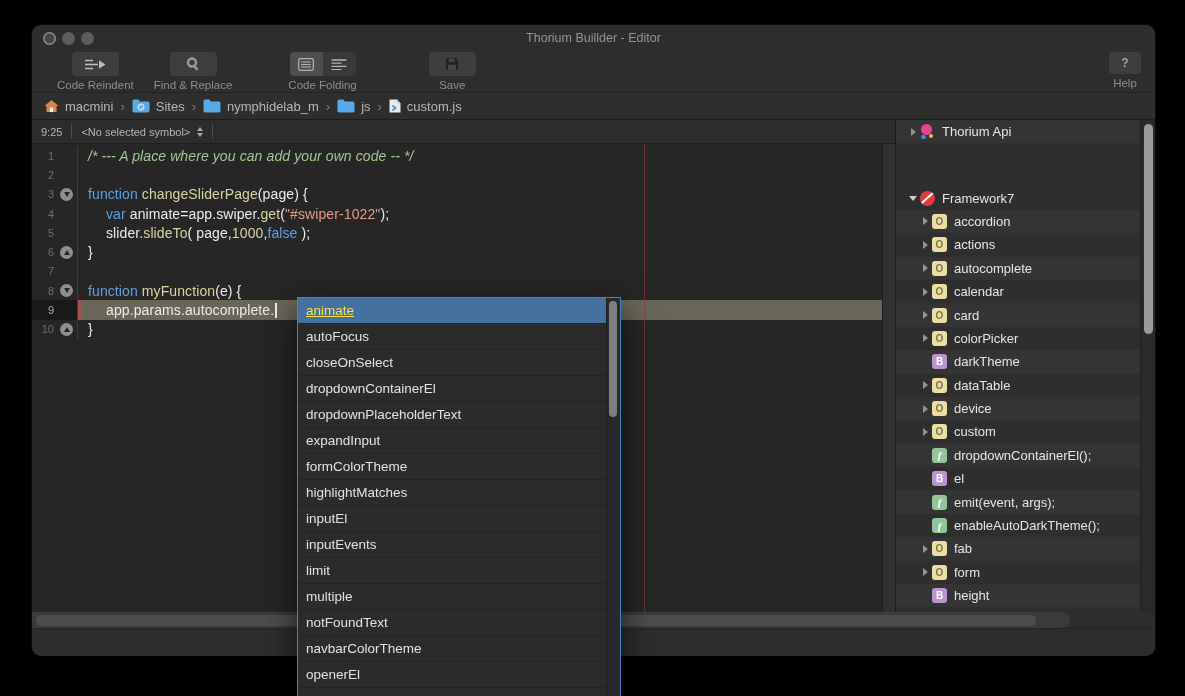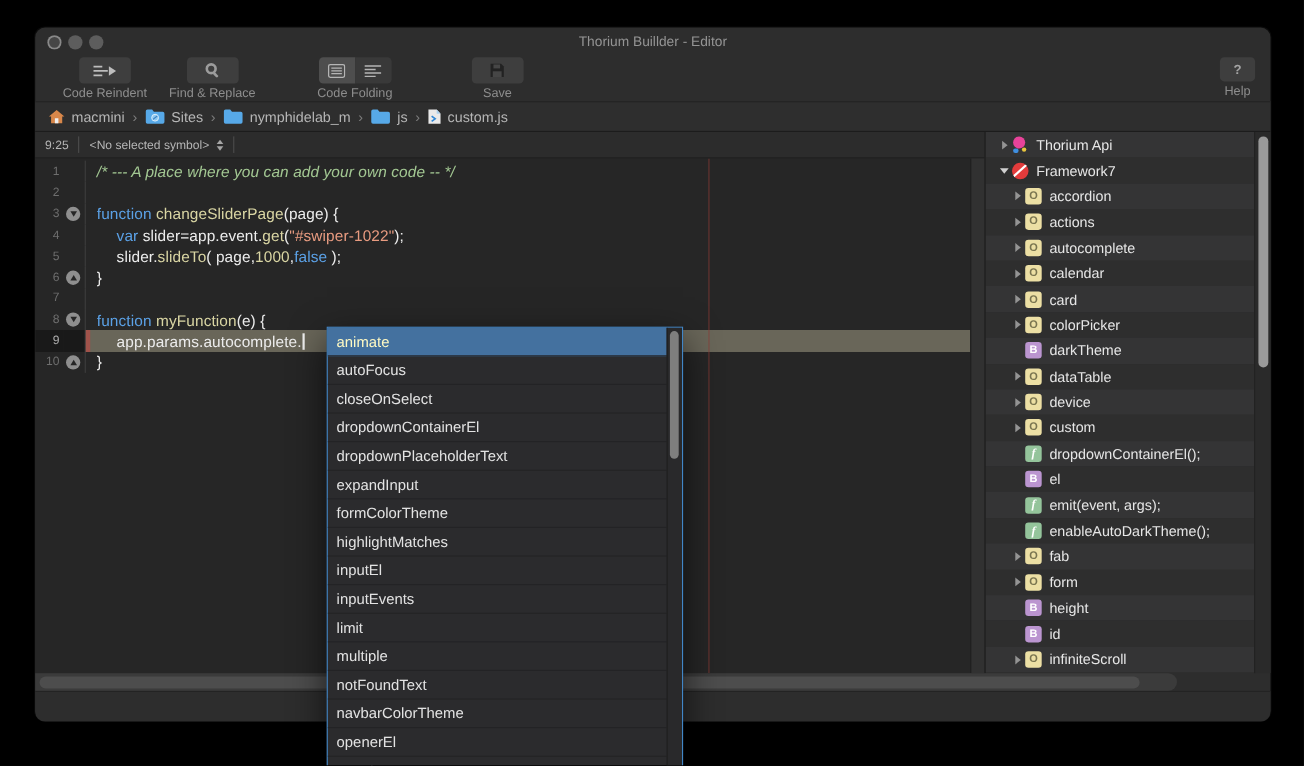--- a/index.html
+++ b/index.html
@@ -89,21 +89,21 @@
   .sb-thumb{position:absolute;left:2.5px;top:4px;width:9px;height:210px;background:#9a9a9a;border-radius:4.5px;}
   
   .hscroll{height:16px;width:1038px;background:#3b3b3b;position:relative;border-radius:0 8px 8px 0;}
   .h-thumb{position:absolute;left:4px;top:2.5px;height:11px;width:1000px;background:#4d4d4d;border-radius:5.5px;}
   .bottombar{height:27px;background:var(--window-bg,#2d2d2d);border-top:1px solid #232323;border-radius:0 0 9px 9px;}
   
   .autocomplete{position:absolute;left:297px;top:297px;width:324px;background:#2b2b2d;
     border:1px solid #4186c6;box-shadow:0 12px 32px rgba(0,0,0,.65);z-index:10;box-sizing:border-box;}
   .ac-item{height:26px;line-height:26px;padding-left:8px;padding-right:16px;font-size:13.5px;color:#e3e3e3;
     border-bottom:1px solid #232325;overflow:hidden;box-sizing:border-box;}
-  .ac-item.selected{background:var(--selection-blue,#44719f);color:#fef9c3;}
+  .ac-item.selected{background:var(--selection-blue,#44719f);color:#fde047;text-decoration:underline;}
   .ac-track{position:absolute;top:0;right:0;bottom:0;width:13px;background:#29292b;border-left:1px solid #1f1f1f;}
   .ac-thumb{position:absolute;left:2px;top:3px;width:8px;height:116px;background:#7e7e7e;border-radius:4px;}
 </style>
 </head>
 <body>
 
 <div class="stage">
   <div class="window">
 
     <div class="titlebar">
@@ -259,21 +259,21 @@
               <span class="ln-body">
                 <span class="ln-bar"></span>
                 <span class="ln-text" style="padding-left: 6px;"><span class="tok-keyword">function </span><span class="tok-function">changeSliderPage</span><span class="tok-plain">(page) {</span></span>
               </span>
             </div>
             <div class="code-line">
               <span class="ln-num">4</span>
               <span class="ln-fold"></span>
               <span class="ln-body">
                 <span class="ln-bar"></span>
-                <span class="ln-text" style="padding-left: 24px;"><span class="tok-keyword">var </span><span class="tok-plain">slider=app.event.</span><span class="tok-function">get</span><span class="tok-plain">(</span><span class="tok-string">"#swiper-1022"</span><span class="tok-plain">);</span></span>
+                <span class="ln-text" style="padding-left: 24px;"><span class="tok-keyword">var </span><span class="tok-plain">animate=app.swiper.</span><span class="tok-function">get</span><span class="tok-plain">(</span><span class="tok-string">"#swiper-1022"</span><span class="tok-plain">);</span></span>
               </span>
             </div>
             <div class="code-line">
               <span class="ln-num">5</span>
               <span class="ln-fold"></span>
               <span class="ln-body">
                 <span class="ln-bar"></span>
                 <span class="ln-text" style="padding-left: 24px;"><span class="tok-plain">slider.</span><span class="tok-function">slideTo</span><span class="tok-plain">( page,</span><span class="tok-number">1000</span><span class="tok-plain">,</span><span class="tok-keyword">false</span><span class="tok-plain"> );</span></span>
               </span>
             </div>
@@ -338,21 +338,21 @@
               <span class="tree-arrow">
                 <span class="ar-right"></span>
               </span>
               <span class="tree-ic tic-thorium">
                 <span class="th-main"></span>
                 <span class="th-blue"></span>
                 <span class="th-yellow"></span>
               </span>
               <span class="tree-label">Thorium Api</span>
             </div>
-            <div class="tree-row" style="padding-left: 10px;">
+            <div class="tree-row" style="padding-left: 10px; margin-top: 43px;">
               <span class="tree-arrow">
                 <span class="ar-down"></span>
               </span>
               <span class="tree-ic tic-f7">
                 <span class="f7-slash"></span>
               </span>
               <span class="tree-label">Framework7</span>
             </div>
             <div class="tree-row" style="padding-left: 22px;">
               <span class="tree-arrow">

